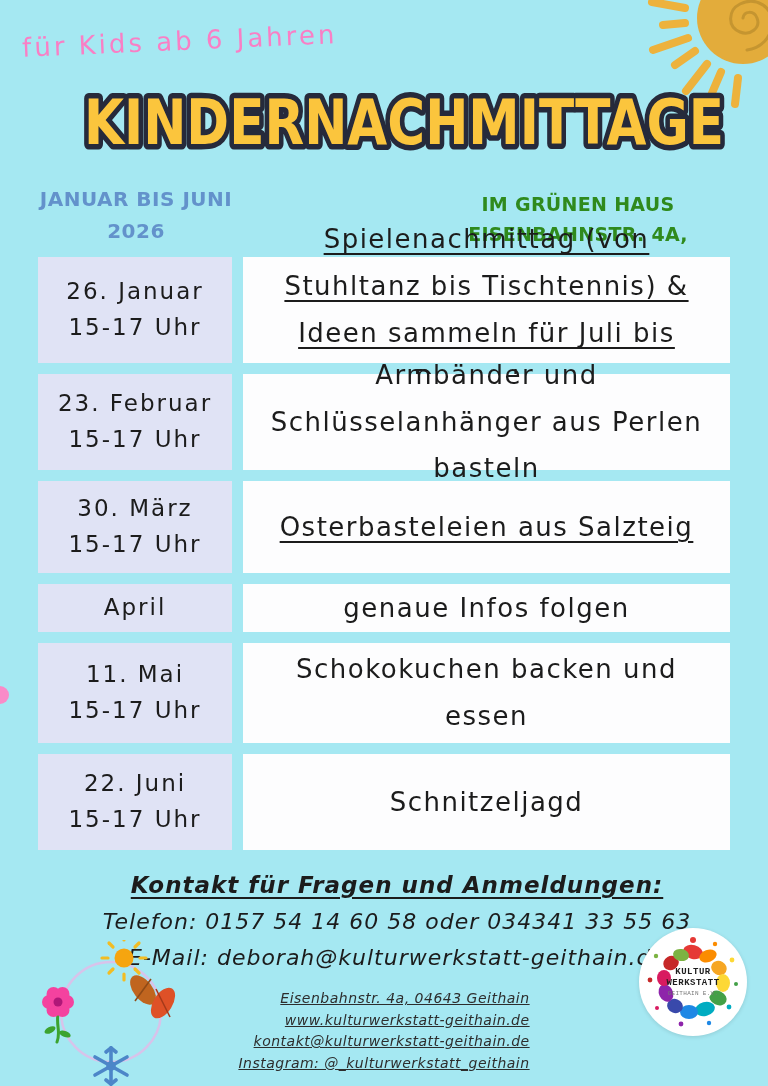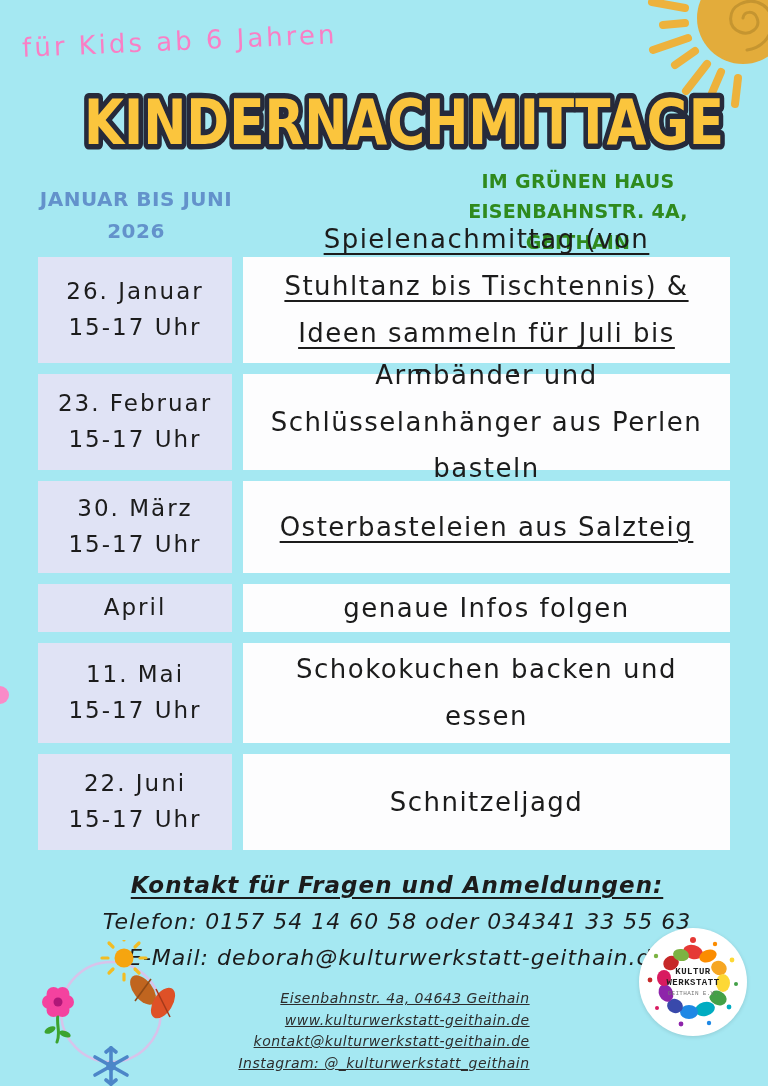--- a/index.html
+++ b/index.html
@@ -20,21 +20,21 @@
   .sun-svg{position:absolute; top:0; right:0;}
 
   .title-wrap{position:absolute; top:70px; left:0; width:100%; text-align:center;margin-left:20px;}
   .title-wrap svg{overflow:visible;}
   .title-text{fill:var(--title-fill); stroke:var(--title-outline); stroke-width:11px;
               paint-order:stroke; stroke-linejoin:round;
               font-family:"DejaVu Sans","Liberation Sans",sans-serif; font-weight:bold;}
 
   .period{position:absolute; left:38px; top:183px; width:196px; text-align:center;
           color:var(--blue); font-weight:800; font-size:20px; line-height:1.6; letter-spacing:.5px;}
-  .venue{position:absolute; left:420px; top:166px; width:316px; text-align:center;
+  .venue{position:absolute; left:420px; top:189px; width:316px; text-align:center;
          color:var(--green); font-weight:800; font-size:19px; line-height:1.6; letter-spacing:.3px;}
 
   .table{position:absolute; left:38px; top:257px; width:692px; display:flex;
          flex-direction:column; gap:11px;}
   .row{display:flex; gap:11px;}
   .row:nth-child(1){height:106px;}
   .row:nth-child(2){height:96px;}
   .row:nth-child(3){height:92px;}
   .row:nth-child(4){height:48px;}
   .row:nth-child(5){height:100px;}

